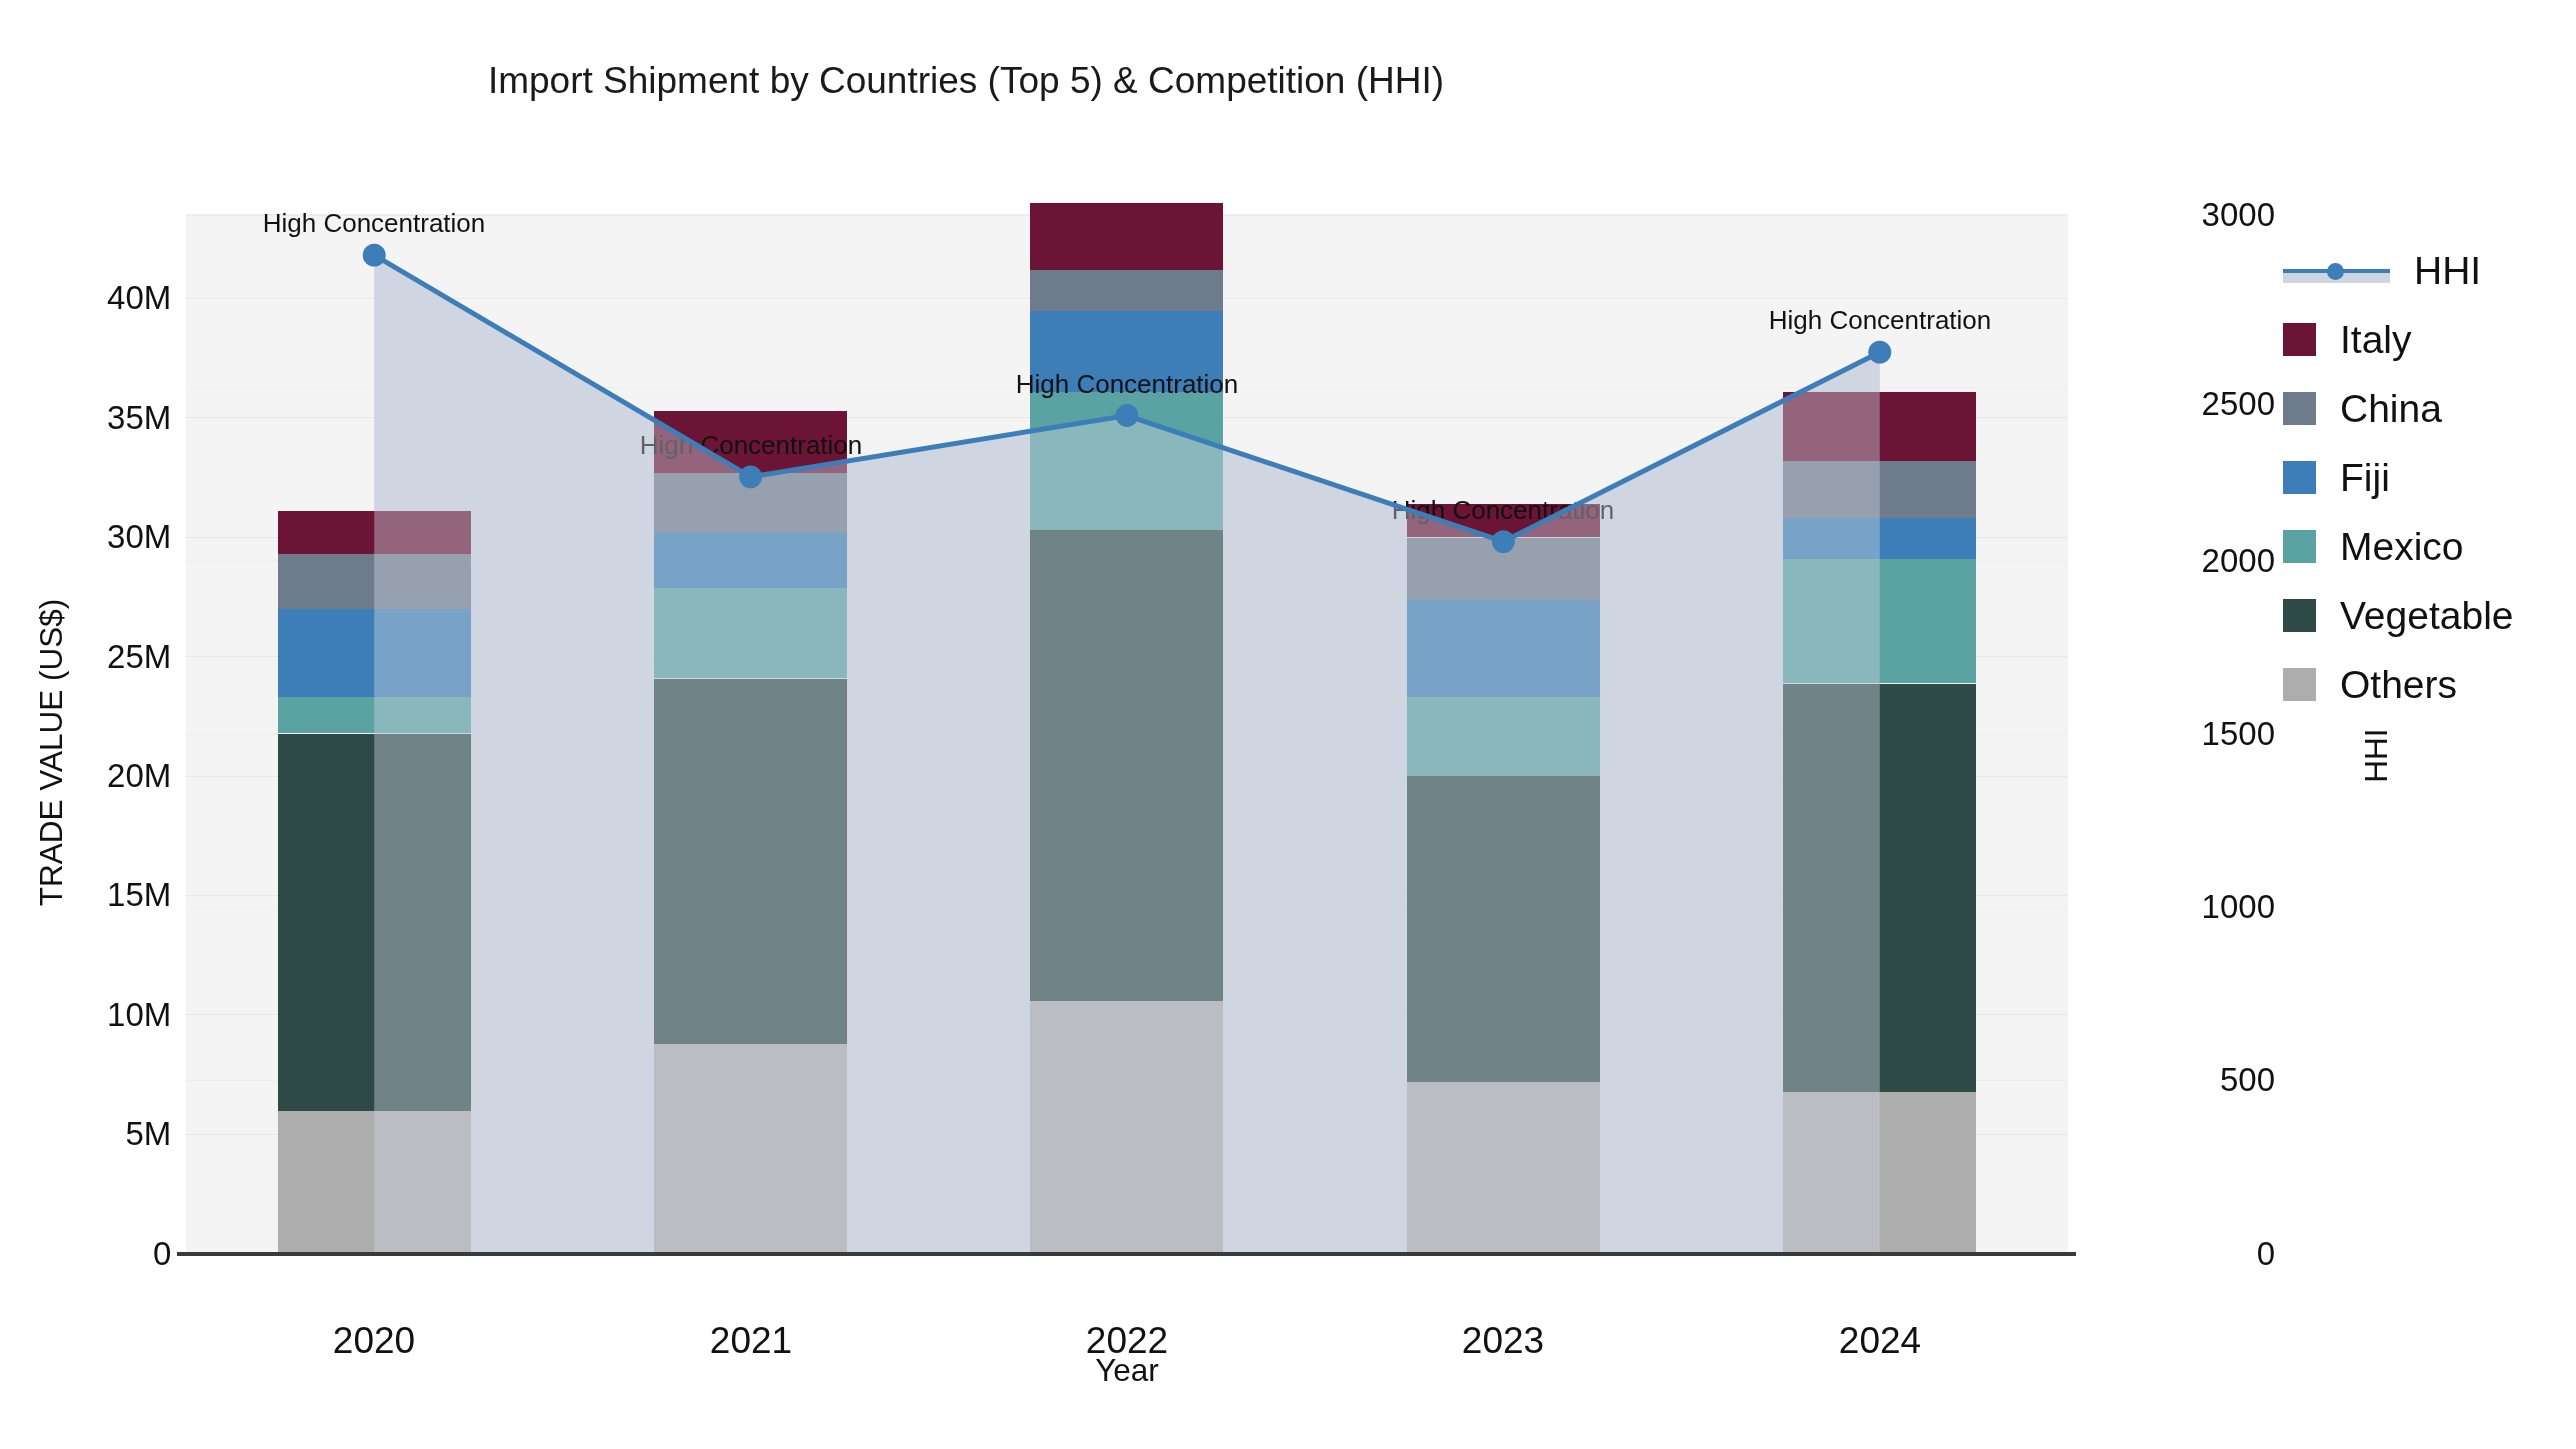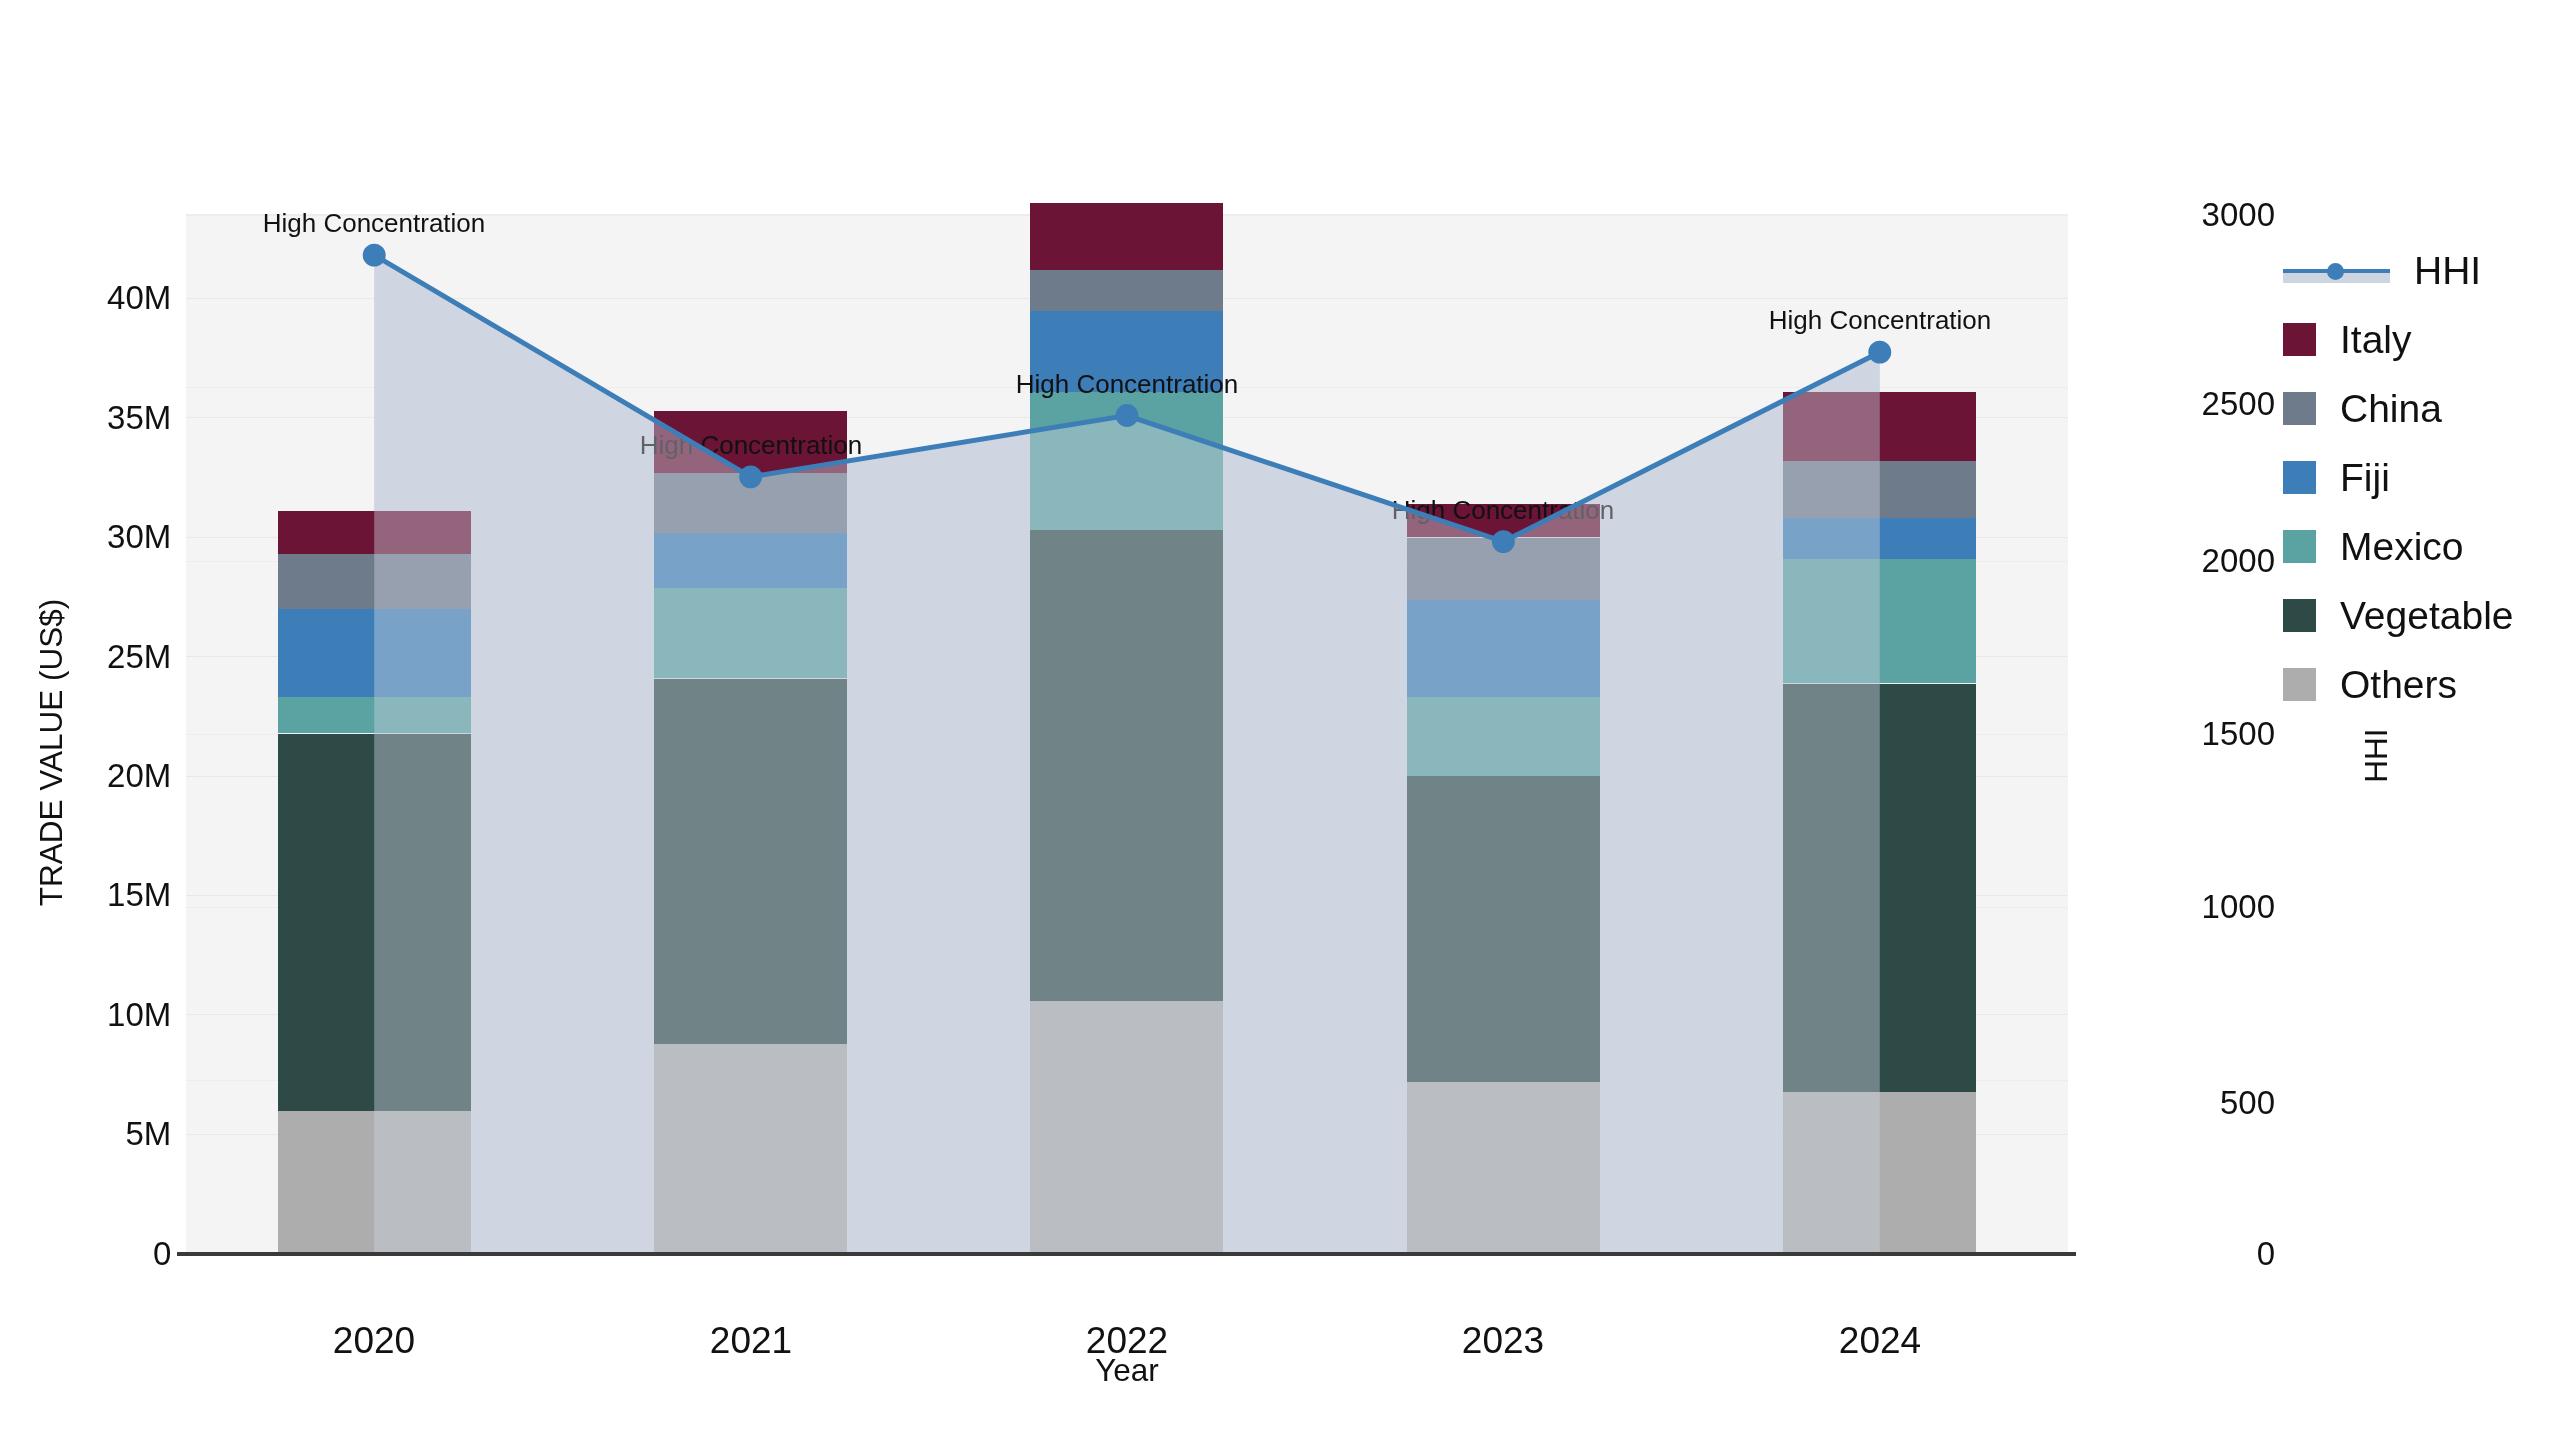--- a/index.html
+++ b/index.html
@@ -55,20 +55,21 @@
   .lline .lfill{position:absolute;left:0;top:19.3px;width:107px;height:10px;background:#cdd5e0;}
   .lline .ldot{position:absolute;left:44px;top:8.6px;width:17px;height:17px;border-radius:50%;background:#3d7eb8;}
   .llabel{font-size:39px;color:#111;white-space:nowrap;}
 </style>
 </head>
 <body>
 
 <div id="root">
 
   <div id="title">
+    <div>Import Shipment by Countries (Top 5) &amp; Competition (HHI)</div>
   </div>
 
   <div id="plot">
     <div id="gridlines">
         <div class="gl" style="top: 1038px;"></div>
         <div class="gl" style="top: 919px;"></div>
         <div class="gl" style="top: 799px;"></div>
         <div class="gl" style="top: 680px;"></div>
         <div class="gl" style="top: 561px;"></div>
         <div class="gl" style="top: 441px;"></div>
@@ -155,21 +156,21 @@
       <div class="ytick-l" style="left: 14.3px; top: 1015px;">10M</div>
       <div class="ytick-l" style="left: 14.3px; top: 895px;">15M</div>
       <div class="ytick-l" style="left: 14.3px; top: 776px;">20M</div>
       <div class="ytick-l" style="left: 14.3px; top: 657px;">25M</div>
       <div class="ytick-l" style="left: 14.3px; top: 537px;">30M</div>
       <div class="ytick-l" style="left: 14.3px; top: 418px;">35M</div>
       <div class="ytick-l" style="left: 14.3px; top: 298px;">40M</div>
     </div>
   <div id="yticks-right">
       <div class="ytick-r" style="left: 2089px; top: 1254px;">0</div>
-      <div class="ytick-r" style="left: 2089px; top: 1080px; margin-top: 23px;">500</div>
+      <div class="ytick-r" style="left: 2089px; top: 1080px;">500</div>
       <div class="ytick-r" style="left: 2089px; top: 907px;">1000</div>
       <div class="ytick-r" style="left: 2089px; top: 734px;">1500</div>
       <div class="ytick-r" style="left: 2089px; top: 561px;">2000</div>
       <div class="ytick-r" style="left: 2089px; top: 404px;">2500</div>
       <div class="ytick-r" style="left: 2089px; top: 215px;">3000</div>
     </div>
   <div id="xticks">
       <div class="xtick" style="left: 374px;">2020</div>
       <div class="xtick" style="left: 751px;">2021</div>
       <div class="xtick" style="left: 1127px;">2022</div>

